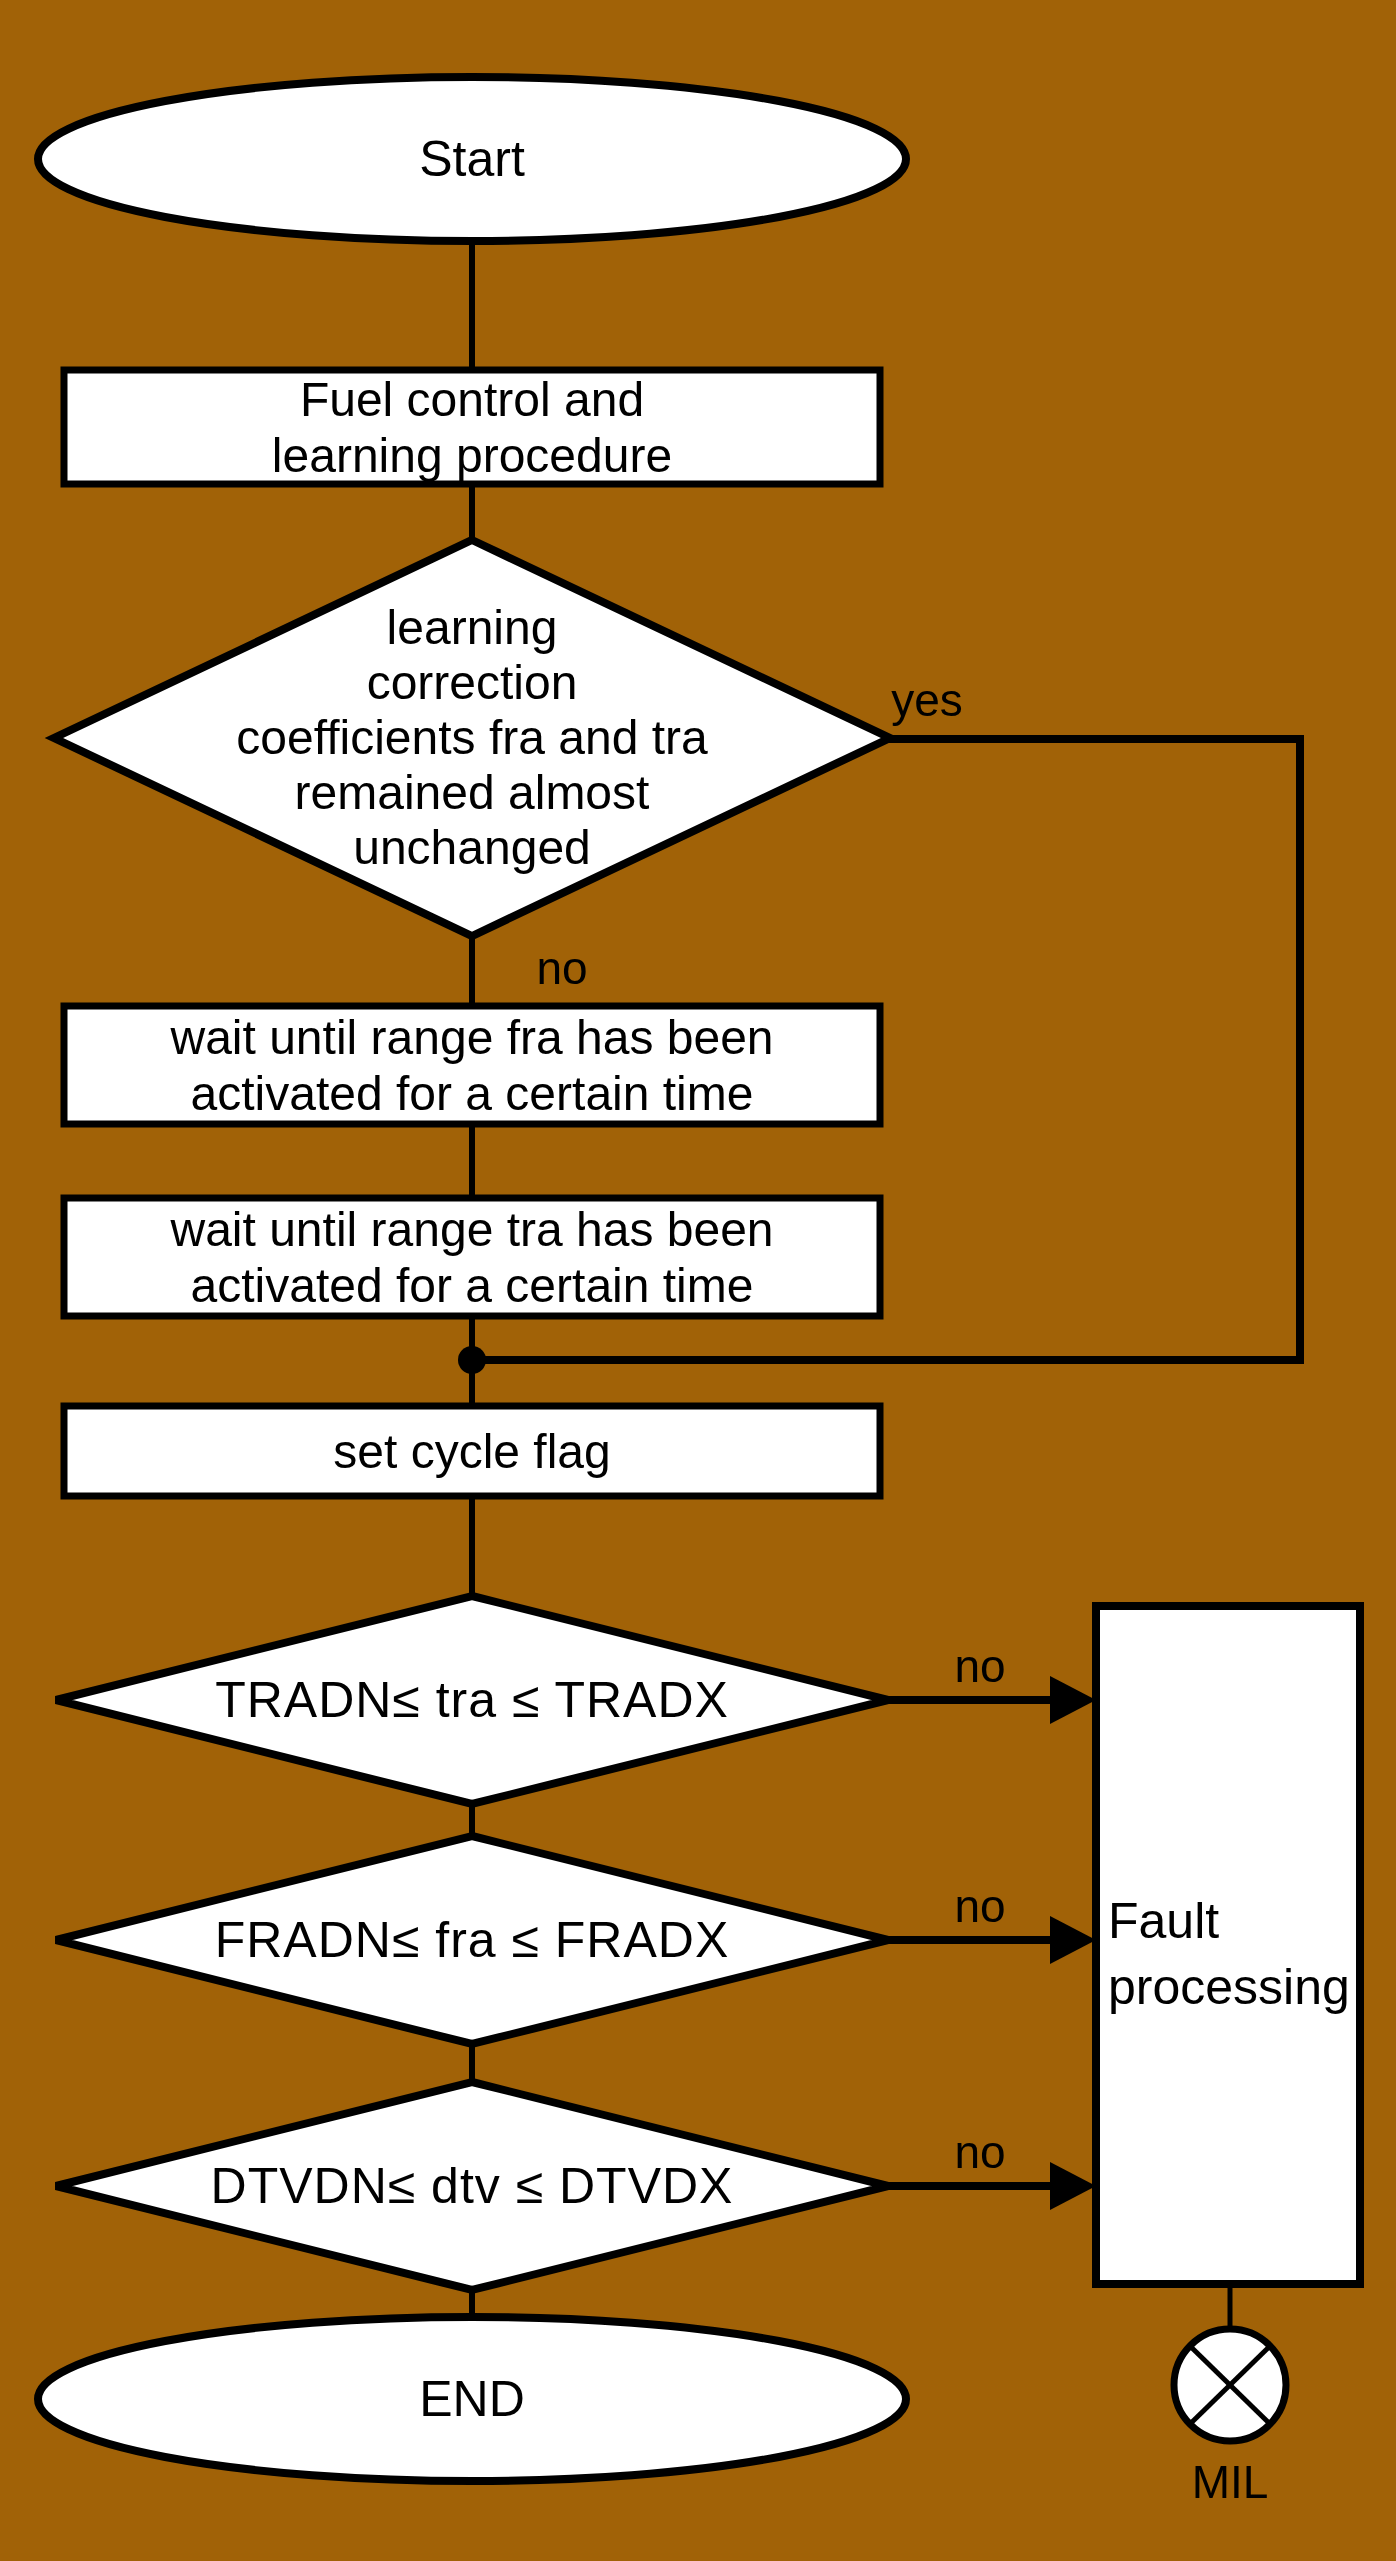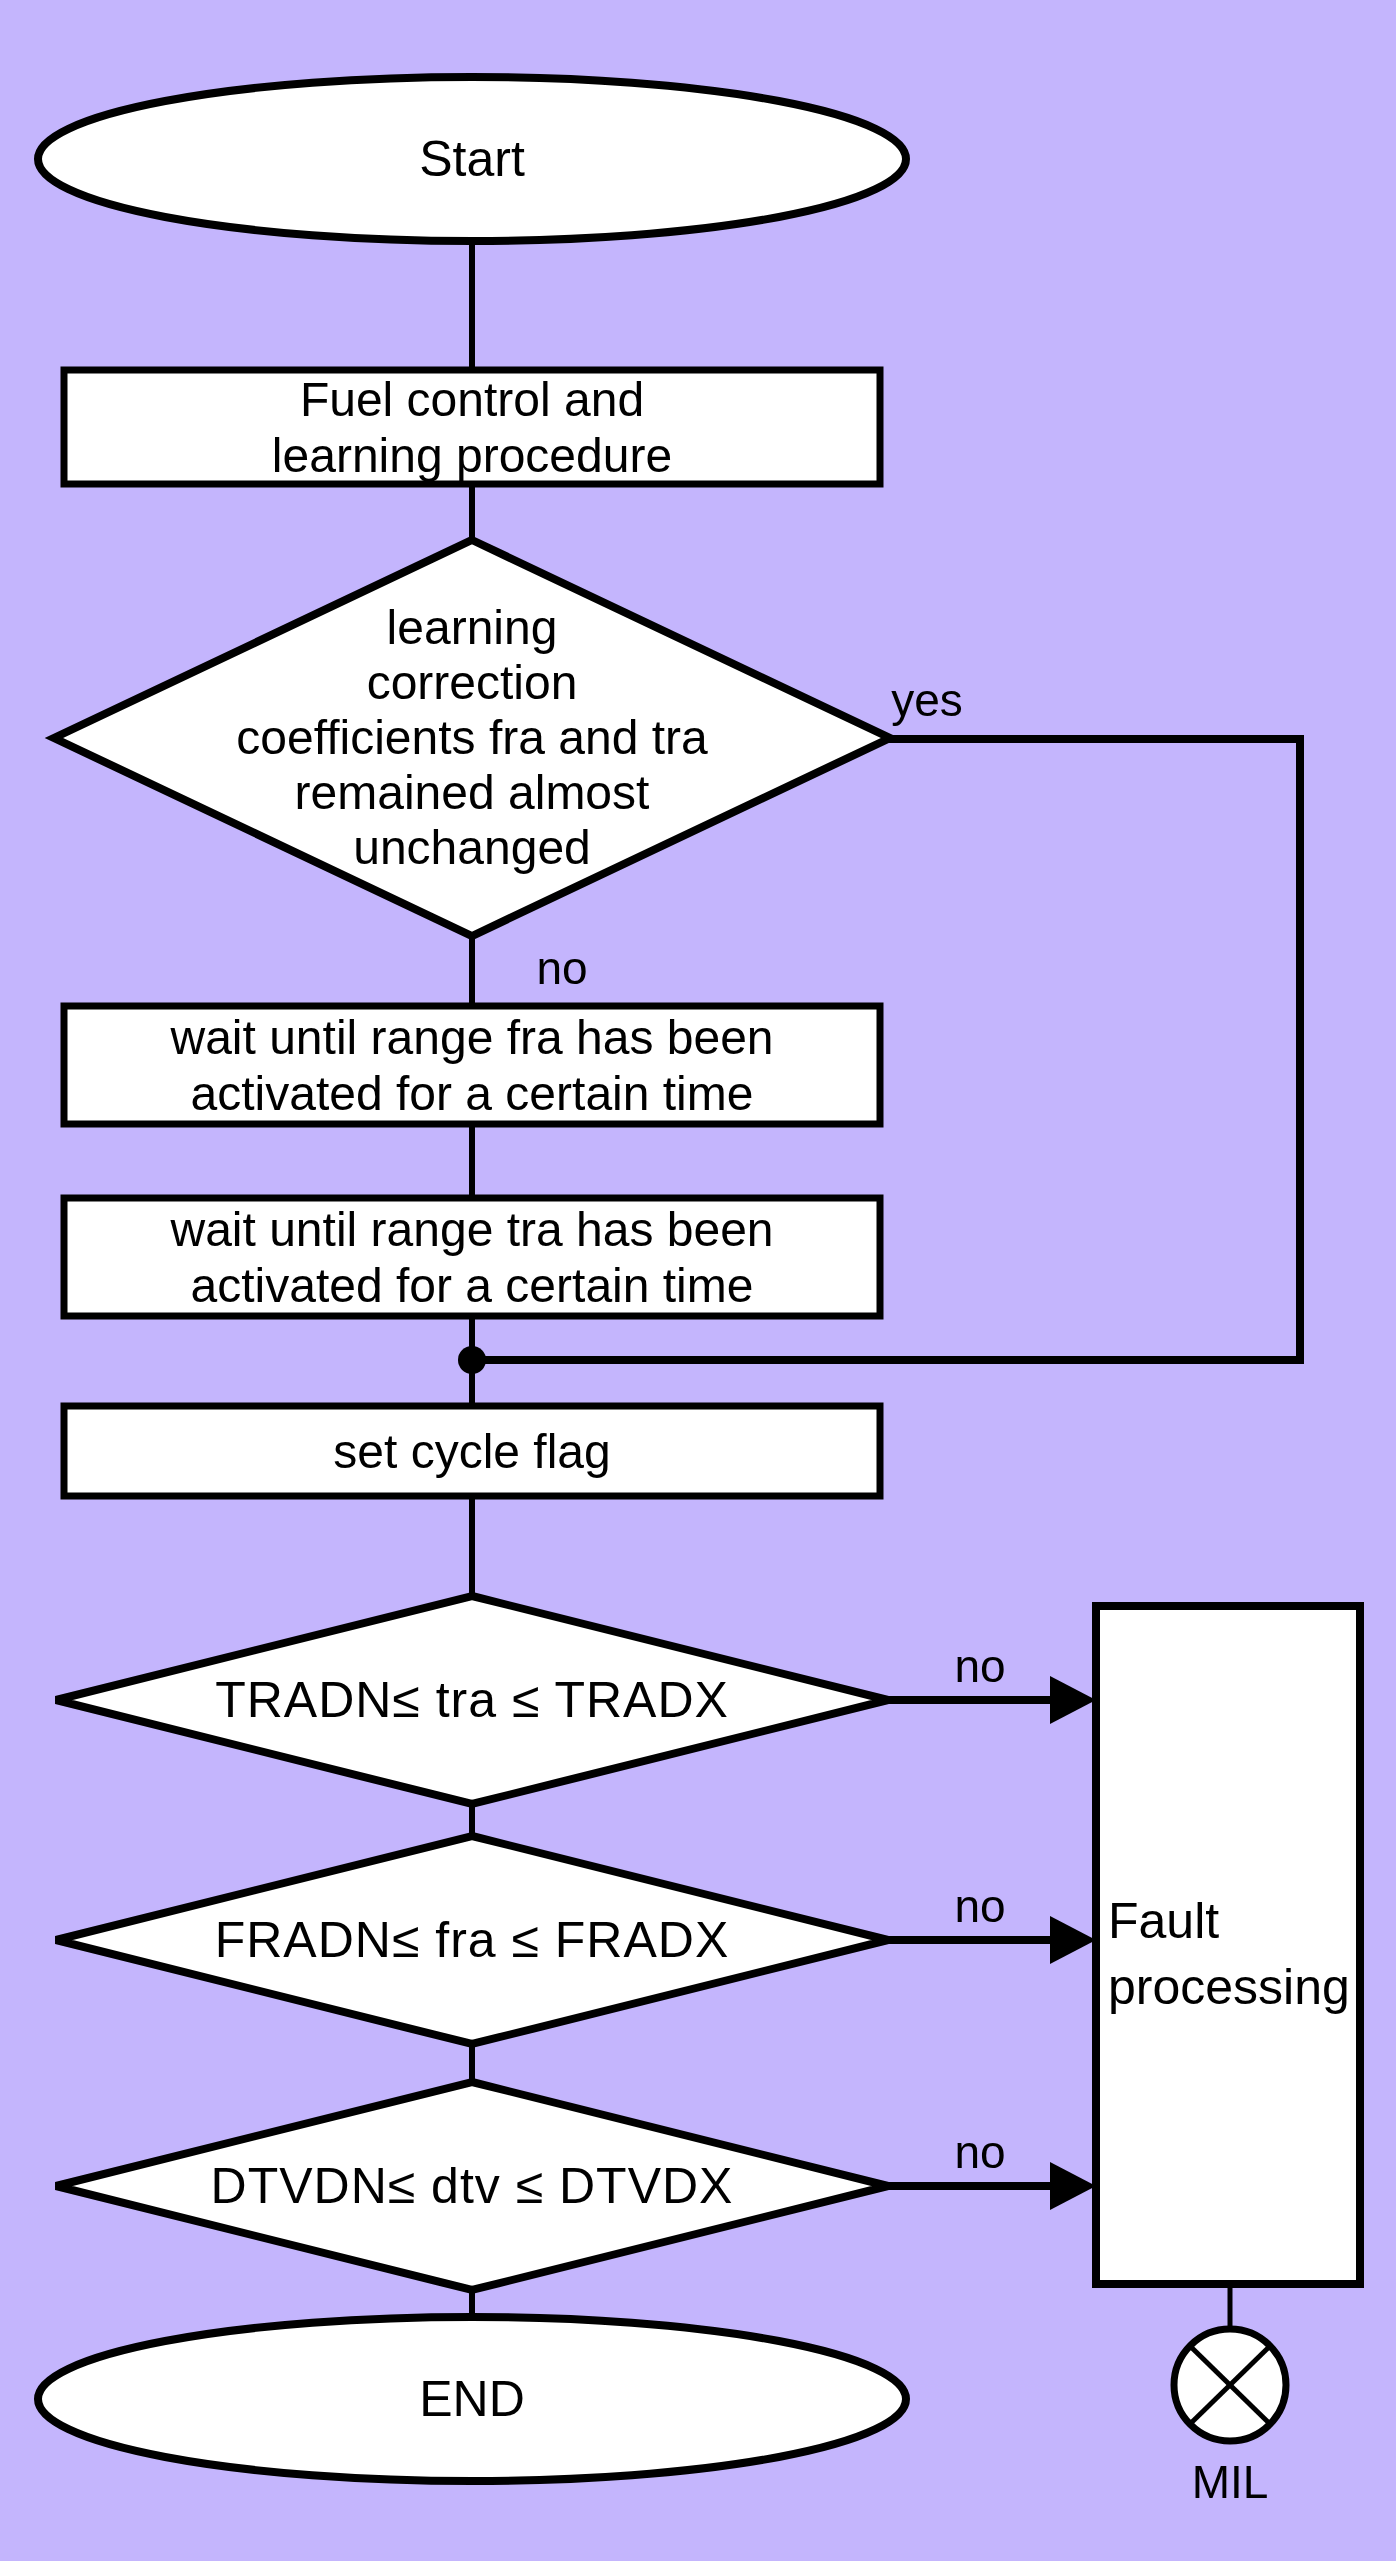--- a/index.html
+++ b/index.html
@@ -4,21 +4,21 @@
 <style>
   html, body {
     margin: 0;
     padding: 0;
     background: #ffffff;
   }
   .canvas {
     position: relative;
     width: 1396px;
     height: 2561px;
-    background: #c4b5fd;
+    background: #a16207;
     font-family: "Liberation Sans", sans-serif;
   }
   svg { display: block; }
   .shape {
     fill: #ffffff;
     stroke: #000000;
   }
   .thick  { stroke-width: 8px; }
   .boxln  { stroke-width: 7px; }
   .conn   { stroke: #000000; stroke-width: 6px; fill: none; }

